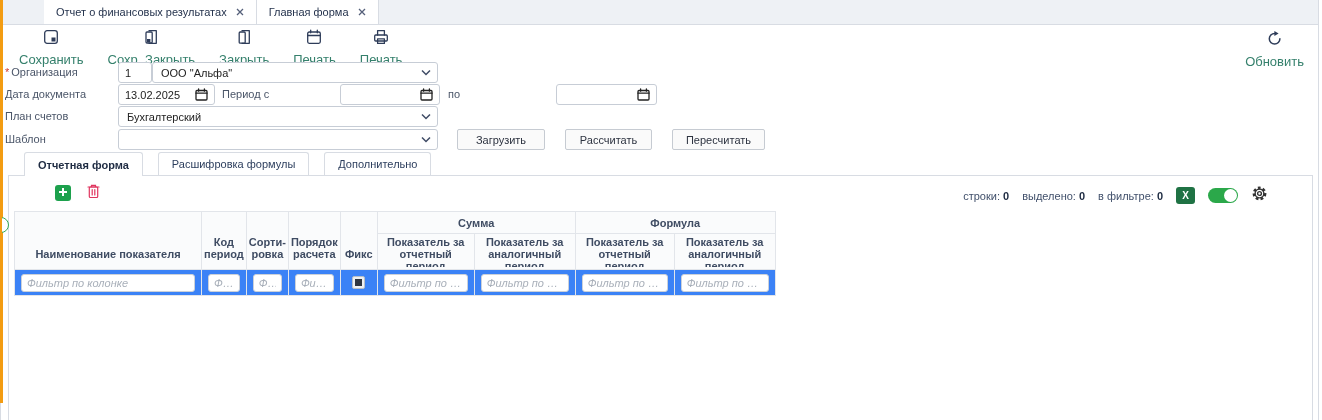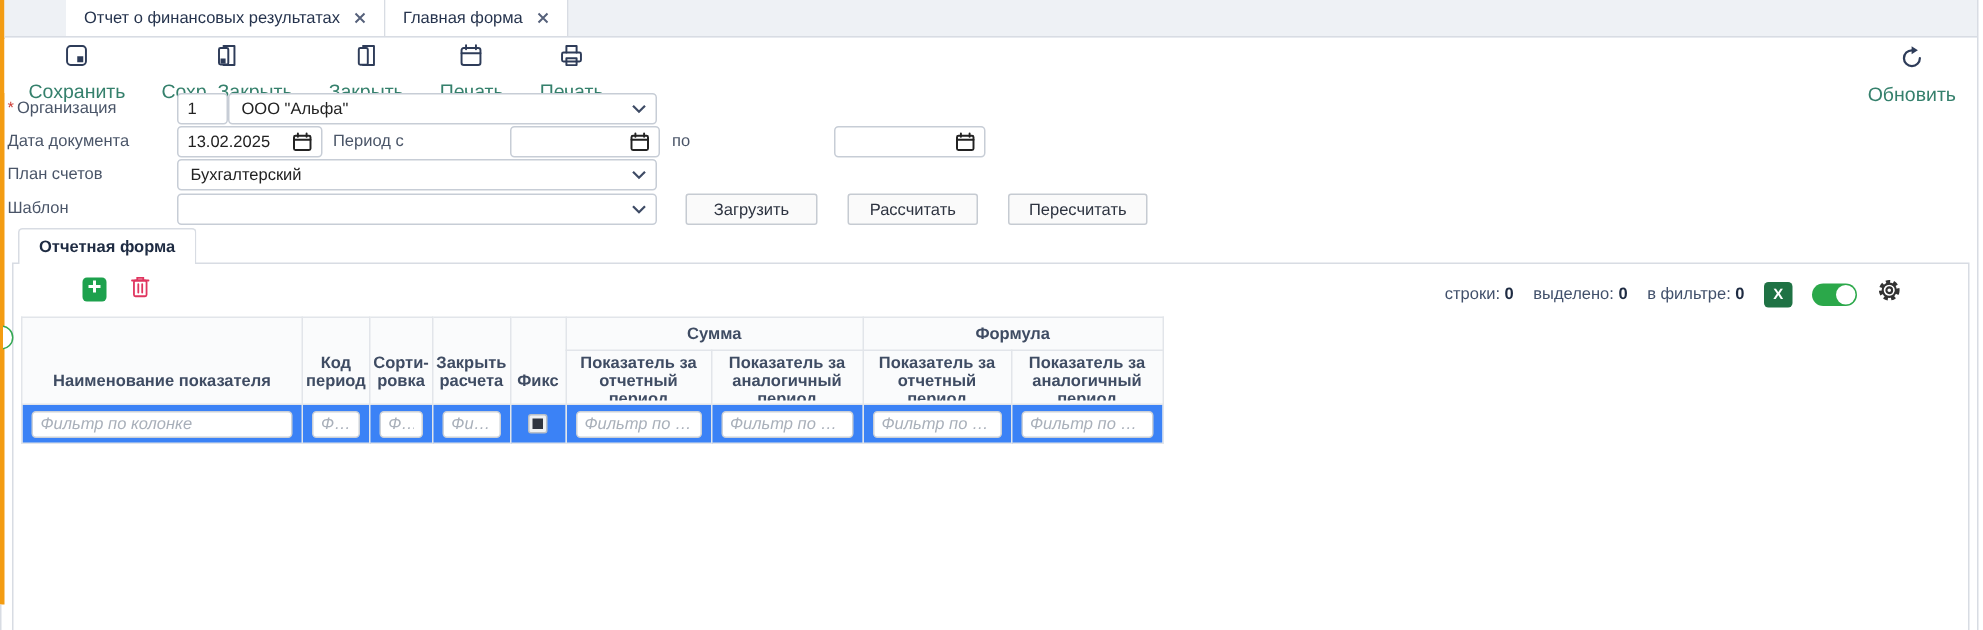--- a/index.html
+++ b/index.html
@@ -31,21 +31,21 @@
   
   .flabel { position:absolute; left:5px; font-size:11px; color:#4a5568; white-space:nowrap; }
   .req { color:#cc3b33; margin-right:2px; }
   .field { position:absolute; height:21px; border:1px solid #c7cdd6; border-radius:3px; background:#fff; display:flex; align-items:center; font-size:11px; color:#222; }
   .field input { border:none; outline:none; flex:1; min-width:0; height:100%; padding:0 6px; font-family:"Liberation Sans",sans-serif; font-size:11px; color:#222; background:transparent; }
   .field .val { flex:1; padding:0 8px; white-space:nowrap; overflow:hidden; }
   .field .tail { display:flex; align-items:center; padding-right:6px; cursor:pointer; }
   .form-btn { position:absolute; height:21px; border:1px solid #c6cbd2; border-radius:2px; background:#fafafa; font-size:11px; color:#2d3340; display:flex; align-items:center; justify-content:center; cursor:pointer; }
 
   
-  .vtabs { position:absolute; left:12px; top:152px; display:flex; z-index:3;gap:12px; }
+  .vtabs { position:absolute; left:24px; top:152px; display:flex; z-index:3;gap:12px; }
   .vtab { height:23px; padding:0 13px; display:flex; align-items:center; background:#fff; border:1px solid #d8dce3; border-bottom:none; border-radius:3px 3px 0 0; margin-right:3px; font-size:11px; color:#2c3e5d; cursor:pointer; }
   .vtab.active { font-weight:bold; color:#1e2b42; height:24px; }
 
   
   .panel { position:absolute; left:8px; top:175px; width:1305px; height:306px; border:1px solid #d8dce3; background:#fff; }
   .add-btn { position:absolute; left:46px; top:9px; width:16px; height:16px; background:#1da14d; border-radius:3px; display:flex; align-items:center; justify-content:center; cursor:pointer; }
   .del-btn { position:absolute; left:76px; top:9px; width:16px; height:16px; display:flex; align-items:center; justify-content:center; cursor:pointer; }
   .stats { position:absolute; top:9px; right:44px; display:flex; align-items:center; gap:13px; }
   .cnt { font-size:11px; color:#41506b; }
   .cnt b { color:#1e2b42; }
@@ -221,20 +221,22 @@
           <polyline points="1,1.5 5,5.5 9,1.5" stroke="#3f4c66" stroke-width="1.5" fill="none"></polyline>
         </svg>
     </span>
   </div>
   <div class="form-btn" style="left:457px; top:129px; width:88px">Загрузить</div>
   <div class="form-btn" style="left:565px; top:129px; width:87px">Рассчитать</div>
   <div class="form-btn" style="left:672px; top:129px; width:93px">Пересчитать</div>
 
   <div class="vtabs">
     <div class="vtab active">Отчетная форма</div>
+    <div class="vtab">Расшифровка формулы</div>
+    <div class="vtab">Дополнительно</div>
   </div>
 
   <div class="panel">
     <div class="add-btn">
       <span>
         <svg width="12" height="12">
             <path d="M6 2 V10 M2 6 H10" stroke="#fff" stroke-width="2"></path>
           </svg>
       </span>
     </div>
@@ -283,21 +285,21 @@
         <col style="width:97px">
           <col style="width:101px">
           <col style="width:99px">
           <col style="width:101px">
       </colgroup>
       <thead>
         <tr class="r-group">
           <th rowspan="2" class="span2">Наименование показателя</th>
           <th rowspan="2" class="span2">Код период</th>
           <th rowspan="2" class="span2">Сорти­ровка</th>
-          <th rowspan="2" class="span2">Закрыть расчета</th>
+          <th rowspan="2" class="span2">Порядок расчета</th>
           <th rowspan="2" class="span2">Фикс</th>
           <th colspan="2">Сумма</th>
           <th colspan="2">Формула</th>
         </tr>
         <tr class="r-sub">
           <th>
               <div class="sub-title">Показатель за отчетный период</div>
             </th>
           <th>
               <div class="sub-title">Показатель за аналогичный период предыдущего года</div>

